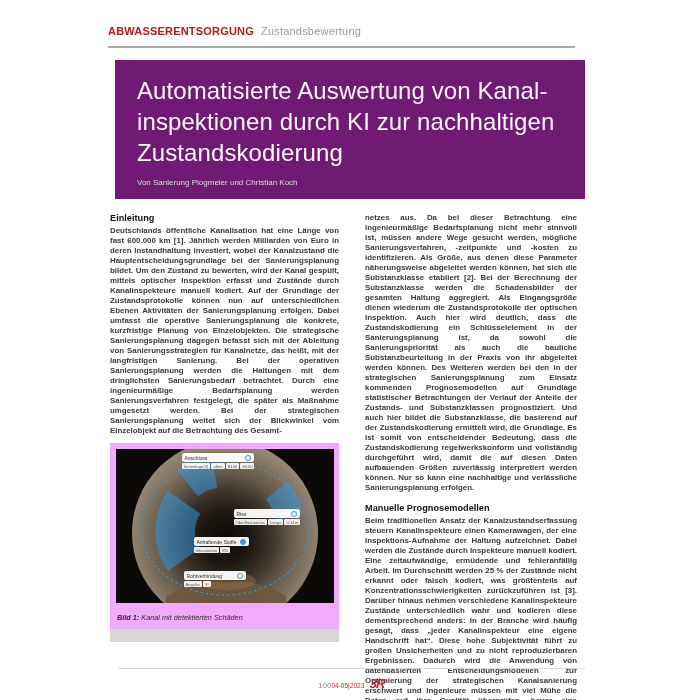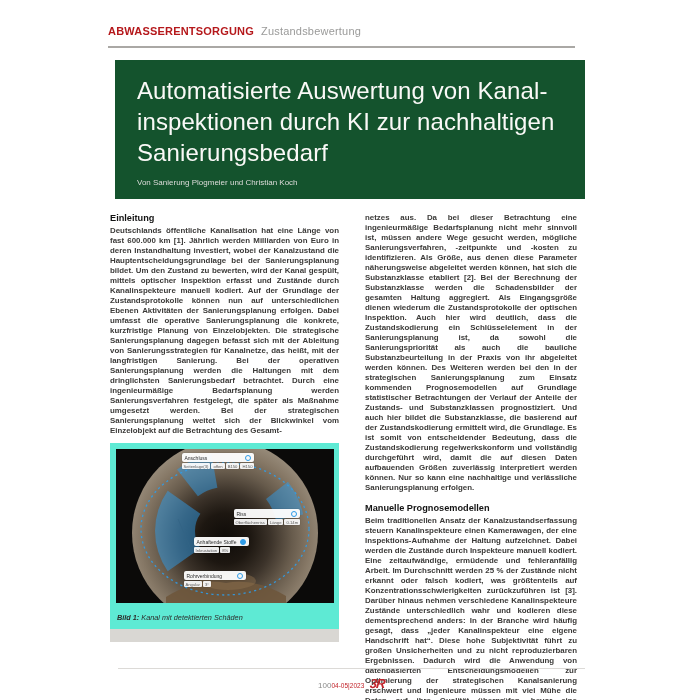--- a/index.html
+++ b/index.html
@@ -8,35 +8,35 @@
 
   
   .kicker-row{position:absolute;left:108px;top:25px;width:467px;
               border-bottom:2px solid #aaa8a5;padding-bottom:9px;
               font-size:11px;letter-spacing:.2px;white-space:nowrap;}
   .kicker{font-weight:bold;color:#b5181b;}
   .kicker-sub{color:#9a9a99;margin-left:7px;}
 
   
   .title-block{position:absolute;left:115px;top:60px;width:470px;height:139px;
-               background:#14532d;box-sizing:border-box;padding:15px 0 0 22px;}
+               background:#701a75;box-sizing:border-box;padding:15px 0 0 22px;}
   .title-block h1{margin:0;font-weight:400;font-size:24px;line-height:31px;
                   color:#faf9f7;letter-spacing:.1px;}
   .title-block h1 span{display:block;}
   .byline{margin-top:10px;font-size:8px;color:#dddcda;}
 
   
   .columns{position:absolute;left:110px;top:213px;width:467px;display:flex;gap:26px;}
   .col{width:229px;}
   .col h2{margin:0 0 3px 0;font-size:9.2px;color:#141414;font-weight:bold;}
   .col .h2-mid{margin-top:10px;}
   .col p{margin:0;font-size:7.9px;line-height:10px;text-align:justify;color:#3b3a38;font-weight:bold;}
 
   
-  .figure{margin:7px 0 0 0;background:#5eead4;width:229px;}
+  .figure{margin:7px 0 0 0;background:#f0abfc;width:229px;}
   .figure-image{position:relative;width:218px;height:154px;margin:0 auto;background:#0b0a09;
                 transform:translateY(6px);margin-bottom:6px;}
   .figure-caption{padding:10px 2px 4px 7px;font-size:7.3px;font-style:italic;color:#2e2d2c;}
   .figure-caption .cap-label{font-weight:bold;}
   .figure-band{height:13px;background:#d9d7d3;margin-top:3px;}
 
   
   .anno{position:absolute;z-index:3;}
   .anno-head{display:flex;align-items:center;justify-content:space-between;gap:4px;
              background:rgba(255,255,255,.95);border-radius:2px;padding:1.5px 3px;
@@ -62,21 +62,21 @@
 <div class="page">
 
   <div class="kicker-row">
     <span class="kicker">ABWASSERENTSORGUNG</span><span class="kicker-sub">Zustandsbewertung</span>
   </div>
 
   <div class="title-block">
     <h1>
       <span>Automatisierte Auswertung von Kanal-</span>
       <span>inspektionen durch KI zur nachhaltigen</span>
-      <span>Sanierungsbedarf</span>
+      <span>Zustandskodierung</span>
     </h1>
     <div class="byline">Von Sanierung Plogmeier und Christian Koch</div>
   </div>
 
   <div class="columns">
     <div class="col">
       <h2>Einleitung</h2>
       <p>Deutschlands öffentliche Kanalisation hat eine Länge von fast 600.000 km [1]. Jährlich werden Milliarden von Euro in deren Instandhaltung investiert, wobei der Kanalzustand die Hauptentscheidungsgrundlage bei der Sanierungsplanung bildet. Um den Zustand zu bewerten, wird der Kanal gespült, mittels optischer Inspektion erfasst und Zustände durch Kanalinspekteure manuell kodiert. Auf der Grundlage der Zustandsprotokolle können nun auf unterschiedlichen Ebenen Aktivitäten der Sanierungsplanung erfolgen. Dabei umfasst die operative Sanierungsplanung die konkrete, kurzfristige Planung von Einzelobjekten. Die strategische Sanierungsplanung dagegen befasst sich mit der Ableitung von Sanierungsstrategien für Kanalnetze, das heißt, mit der langfristigen Sanierung. Bei der operativen Sanierungsplanung werden die Haltungen mit dem dringlichsten Sanierungsbedarf betrachtet. Durch eine ingenieurmäßige Bedarfsplanung werden Sanierungsverfahren festgelegt, die später als Maßnahme umgesetzt werden. Bei der strategischen Sanierungsplanung weitet sich der Blickwinkel vom Einzelobjekt auf die Betrachtung des Gesamt-</p>
 
       <figure class="figure" style="margin-left:0;margin-right:0;">

